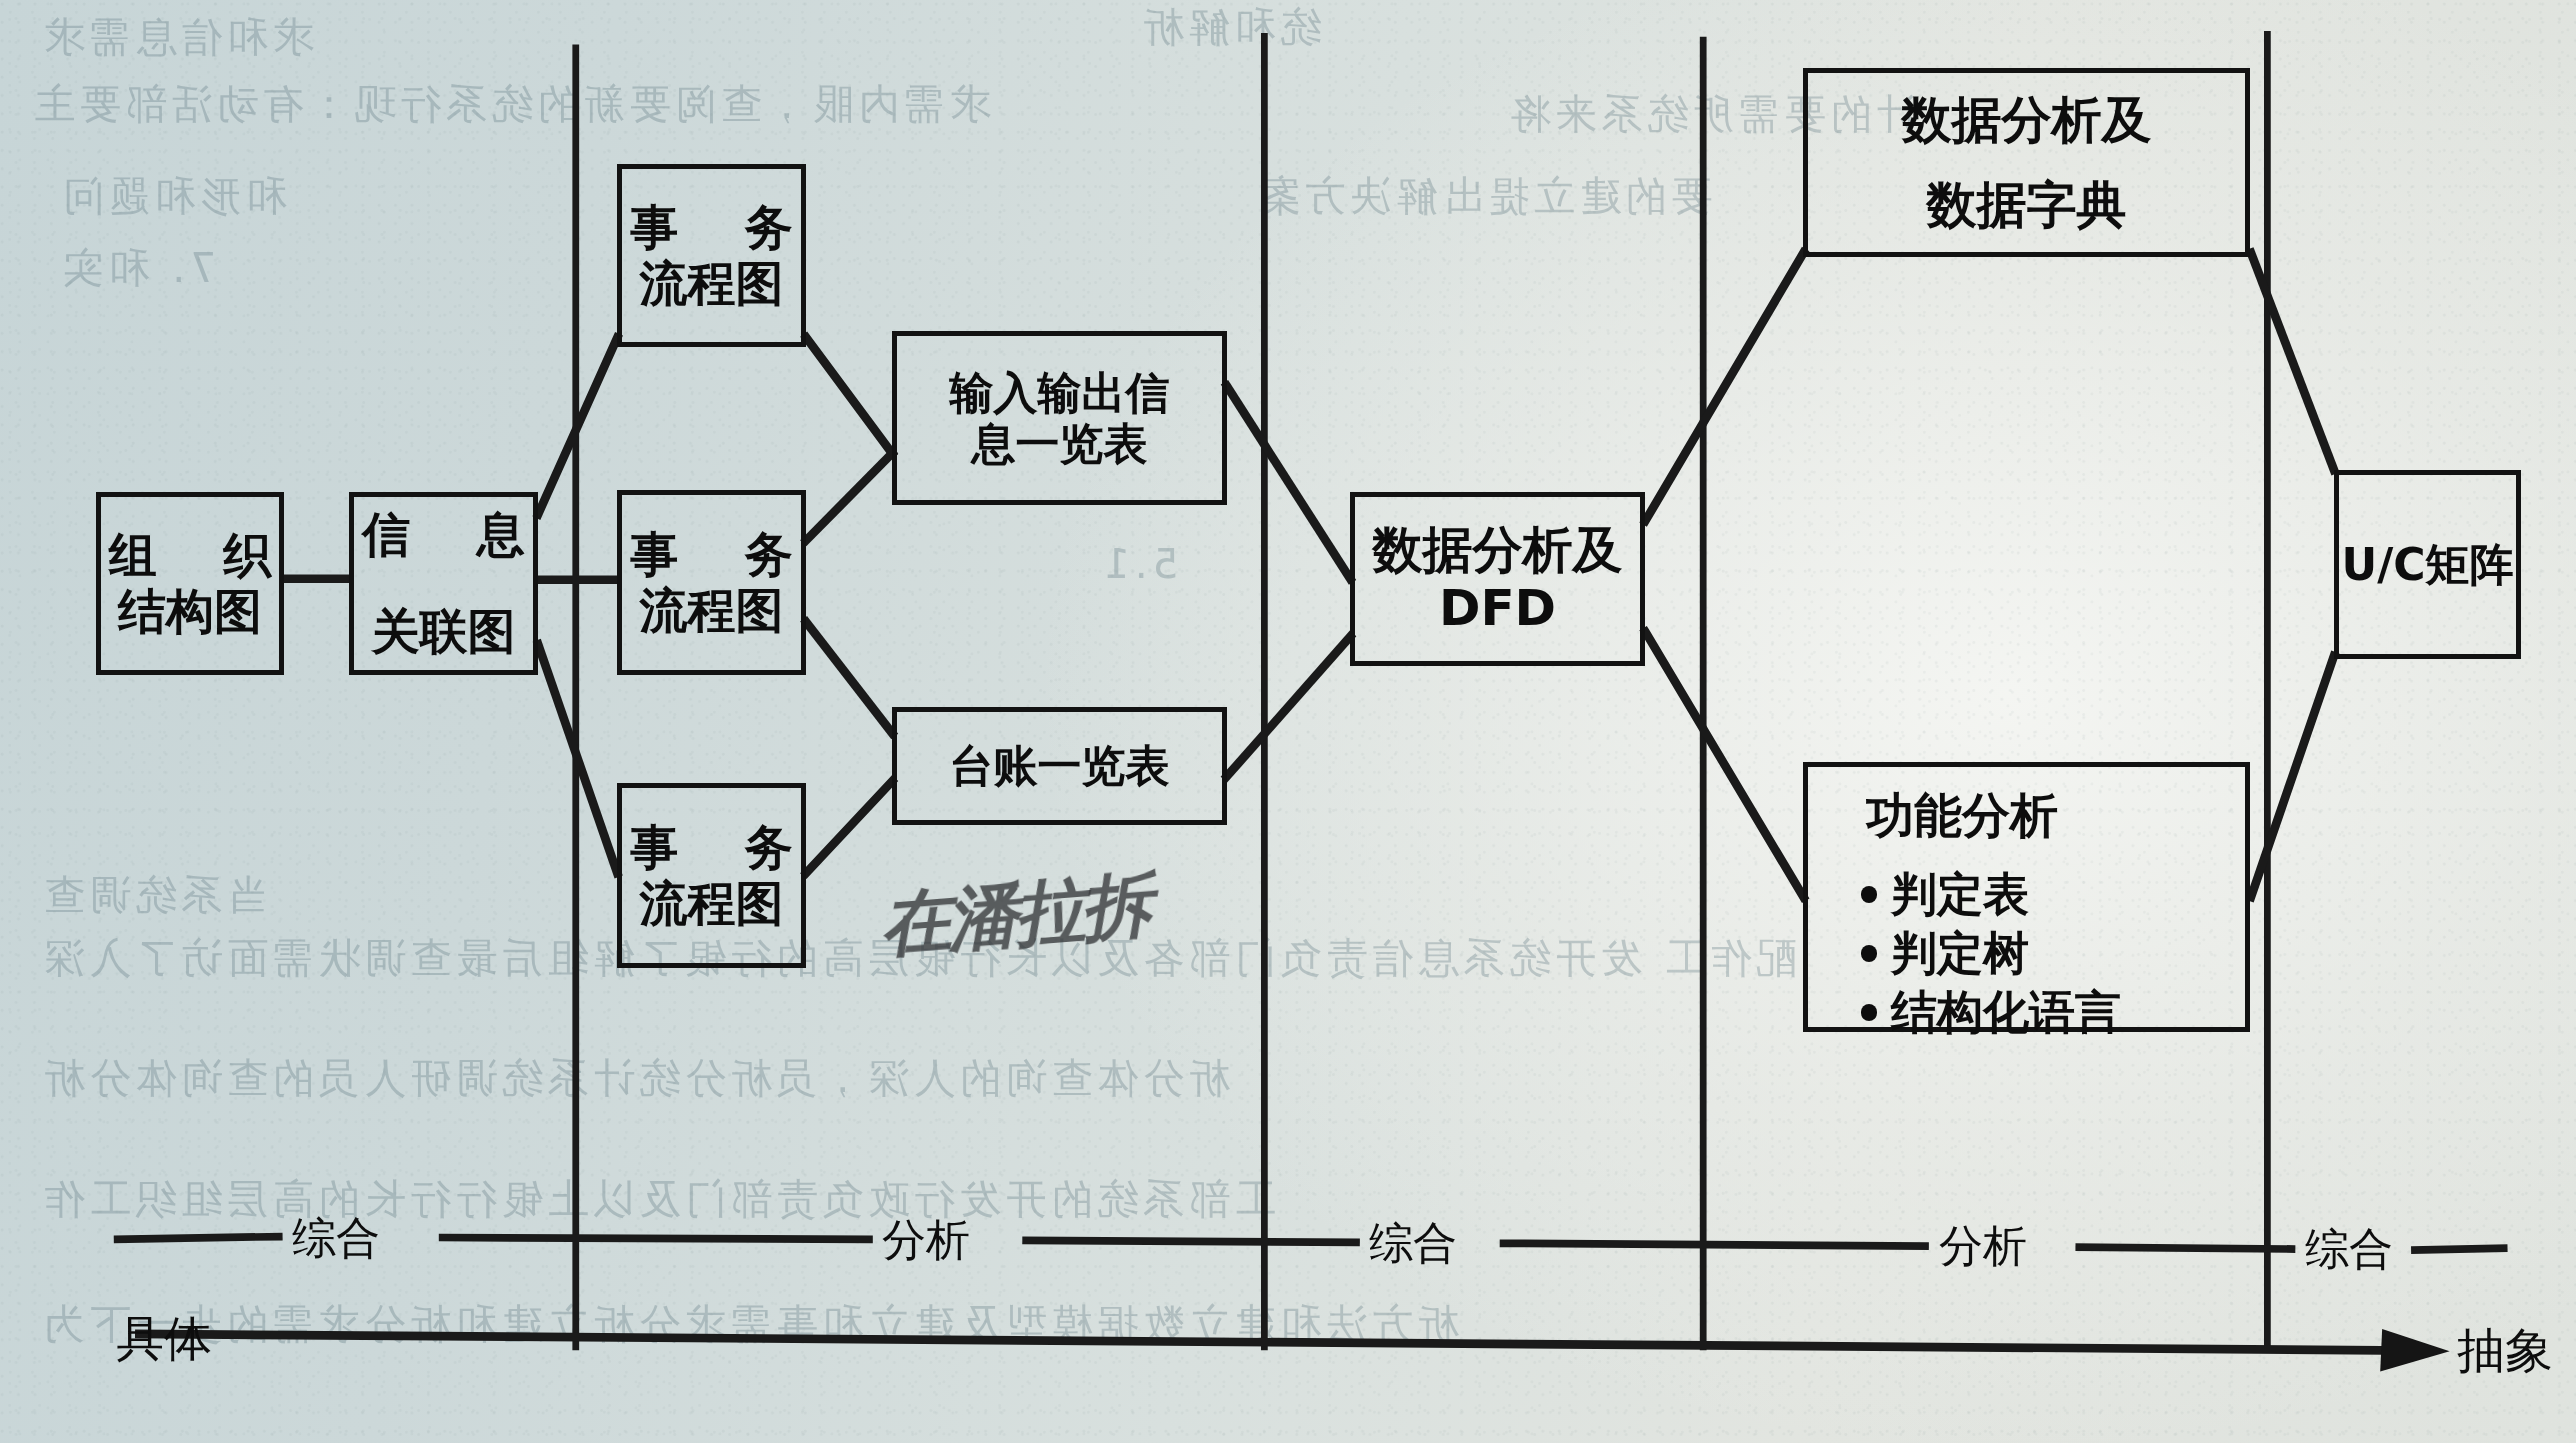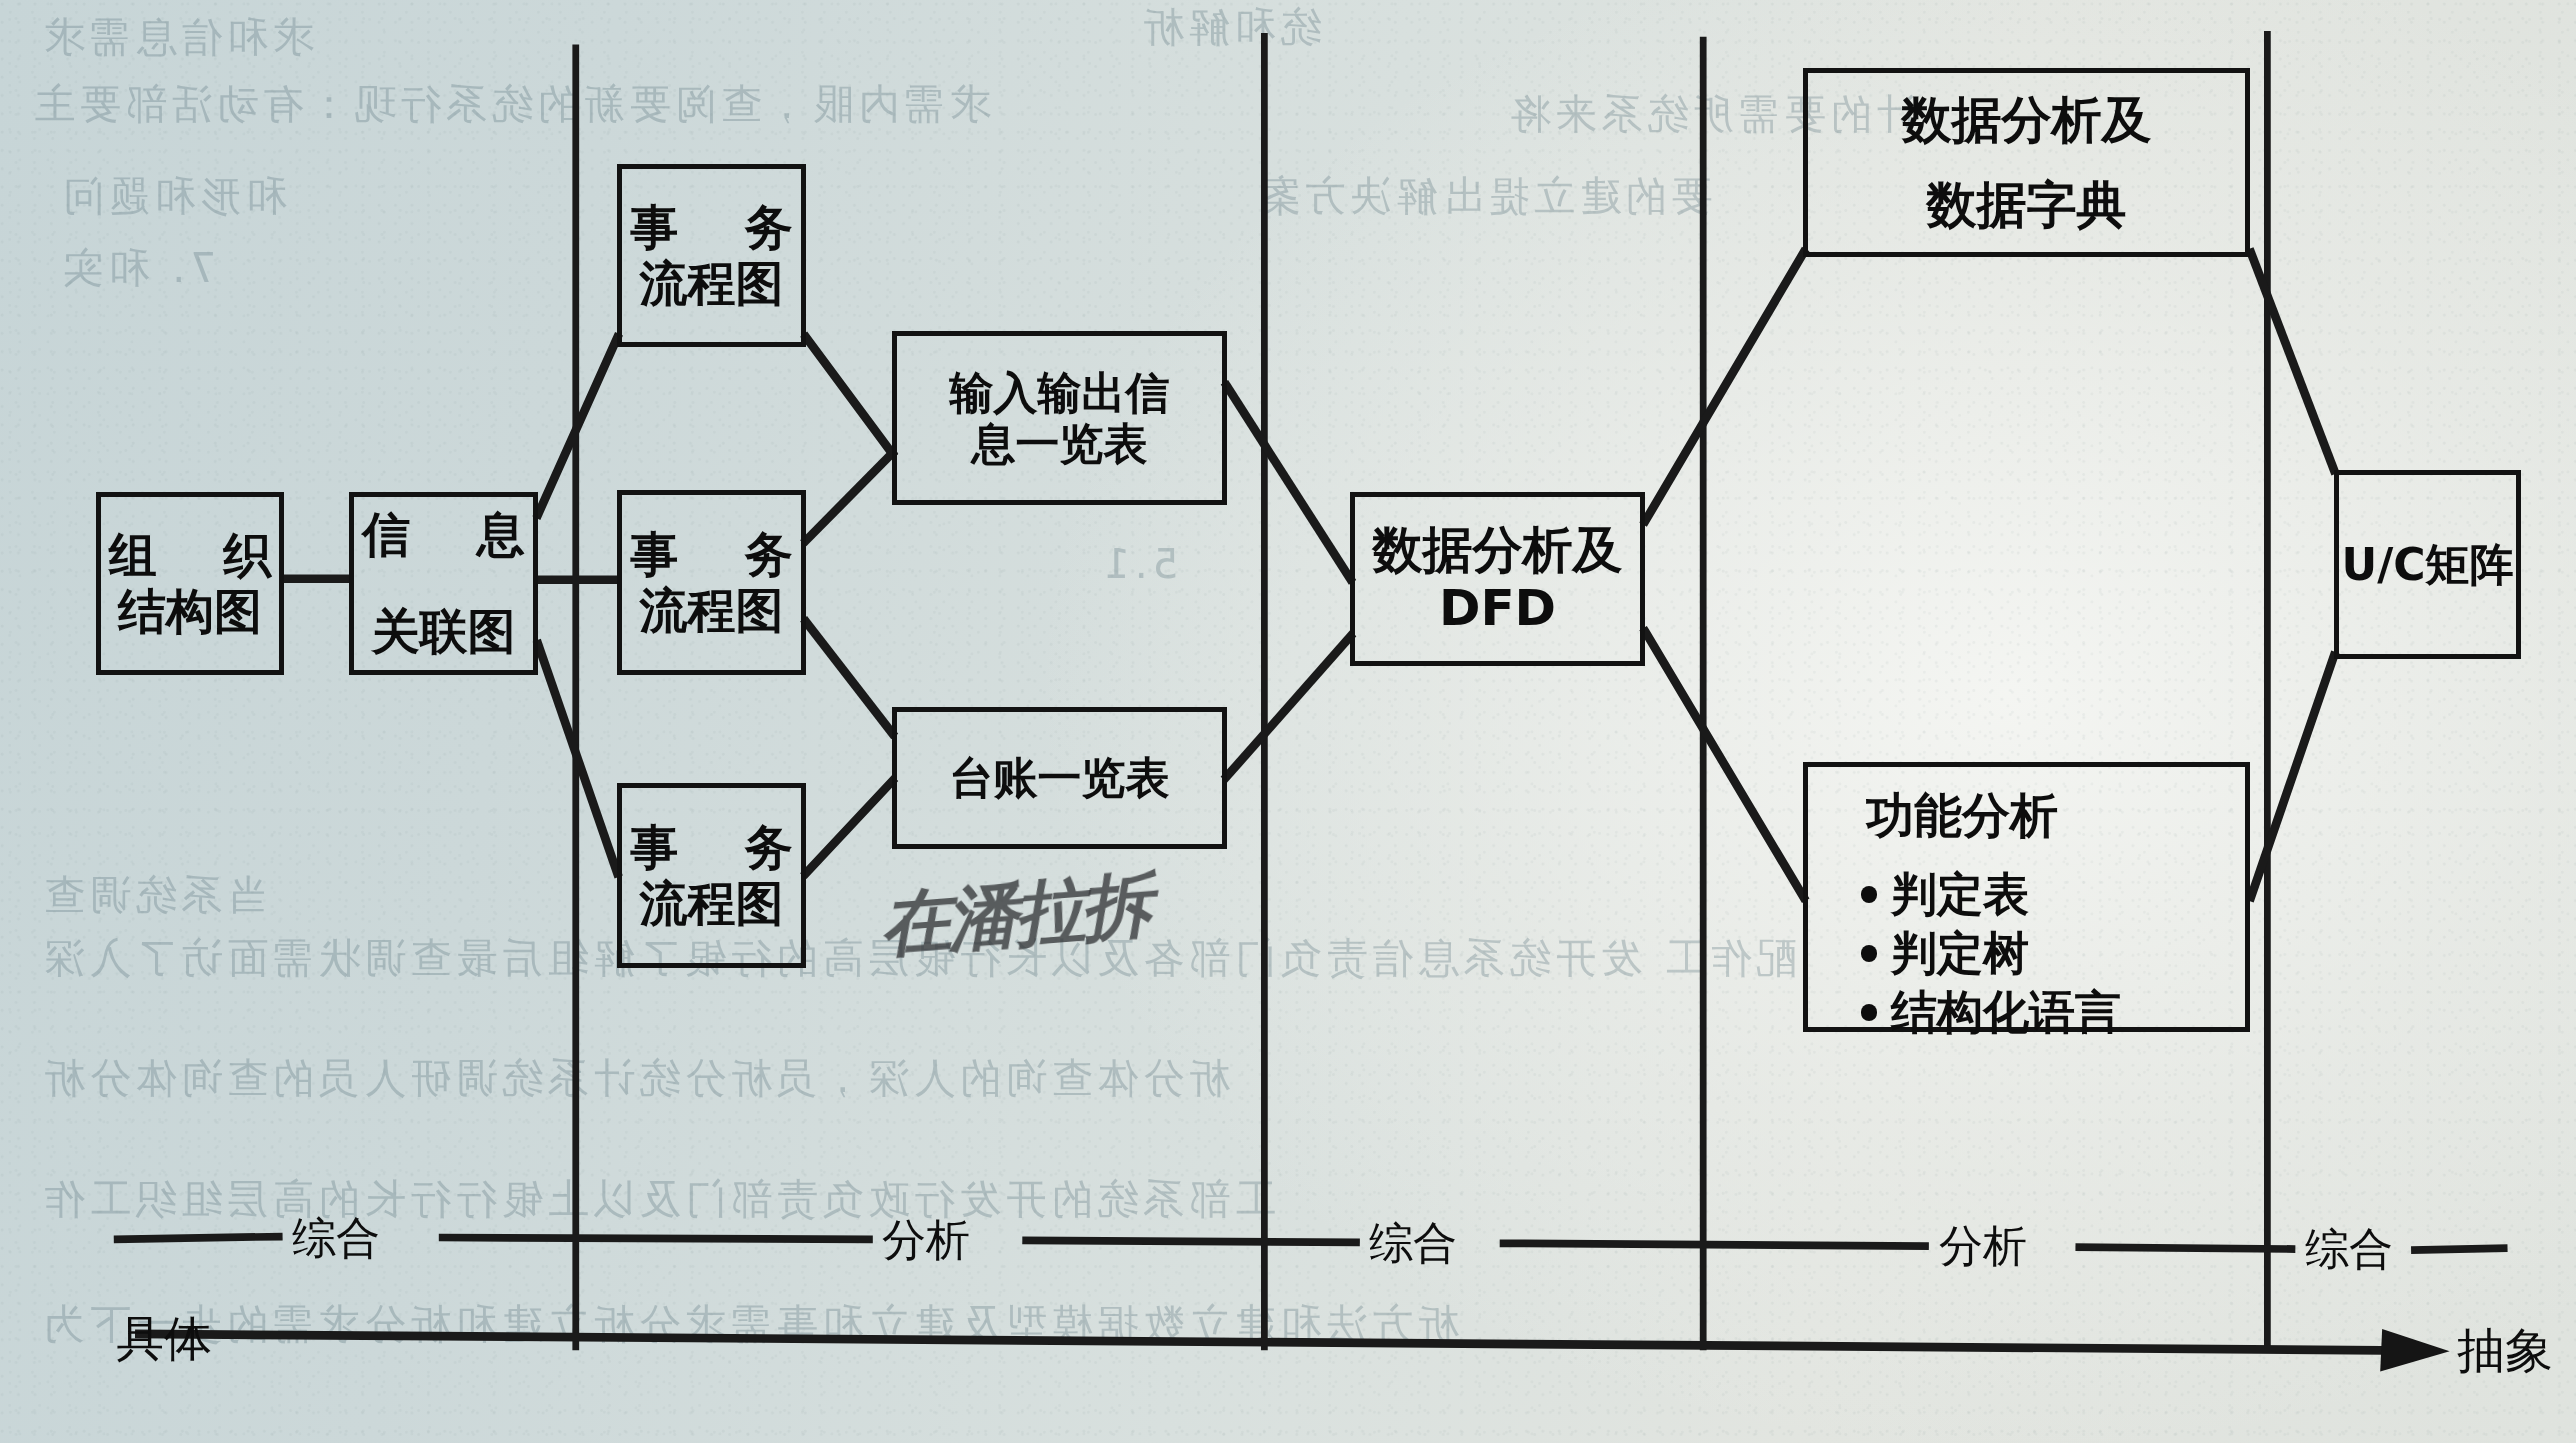--- a/index.html
+++ b/index.html
@@ -183,21 +183,21 @@
 <div class="box b-mid" style="left:617px;top:783px;width:189px;height:185px;">
   <span class="ln spread">事 务</span>
   <span class="ln">流程图</span>
 </div>
 
 <div class="box b-small" style="left:892px;top:331px;width:335px;height:174px;">
   <span class="ln">输入输出信</span>
   <span class="ln">息一览表</span>
 </div>
 
-<div class="box b-small" style="left:892px;top:707px;width:335px;height:142px;">
+<div class="box b-small" style="left:892px;top:707px;width:335px;height:118px;">
   <span class="ln">台账一览表</span>
 </div>
 
 <div class="box b-big" style="left:1350px;top:492px;width:295px;height:174px;">
   <span class="ln">数据分析及</span>
   <span class="ln">DFD</span>
 </div>
 
 <div class="box b-big" style="left:1803px;top:68px;width:447px;height:189px;line-height:1.7;">
   <span class="ln">数据分析及</span>

